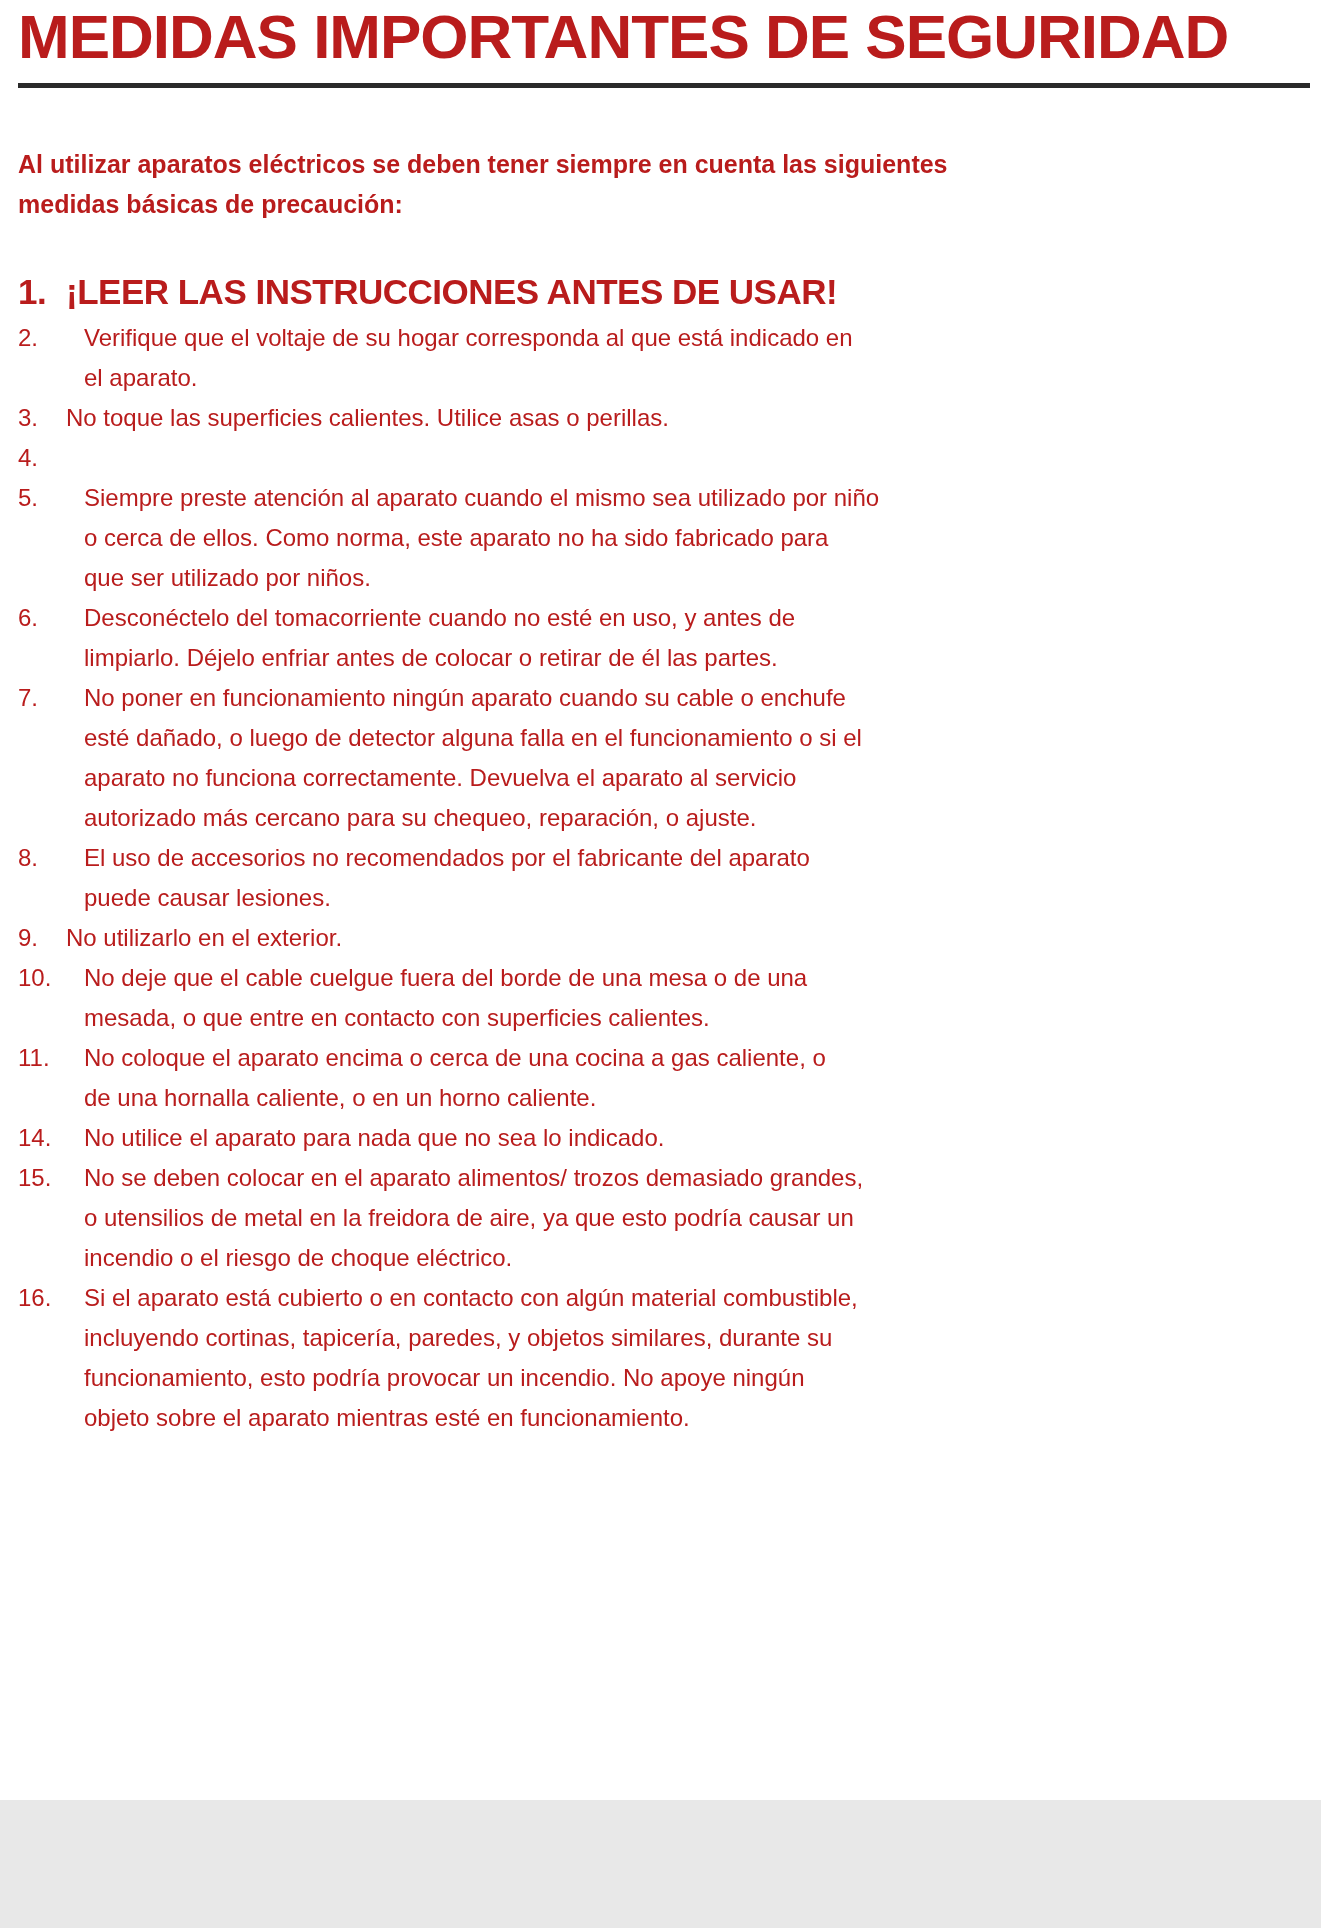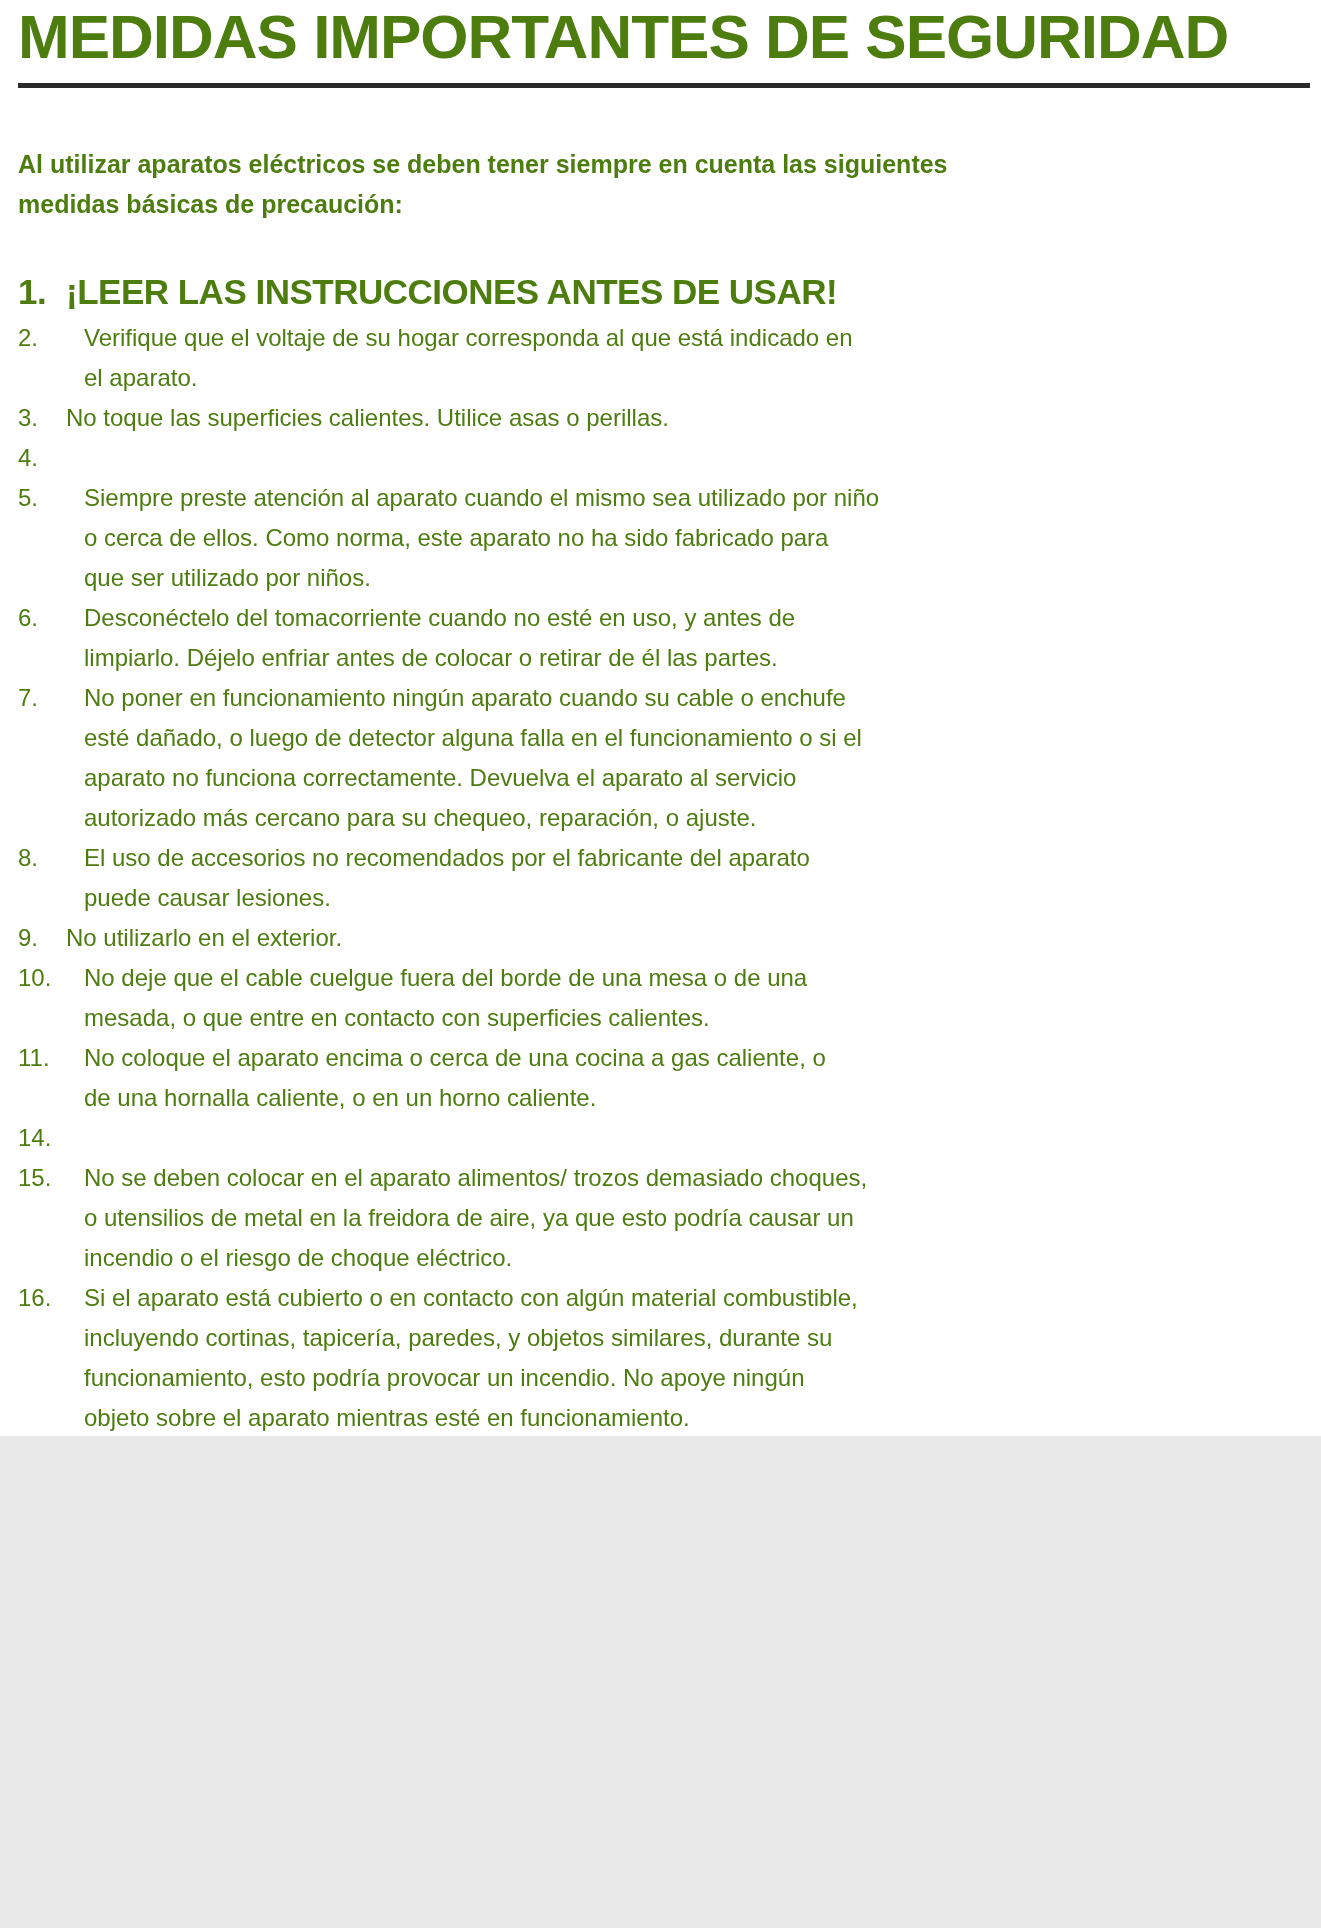--- a/index.html
+++ b/index.html
@@ -1,22 +1,22 @@
 <!DOCTYPE html>
 <html lang="es"><head>
 <meta charset="utf-8">
 <style>
   html, body { margin: 0; padding: 0; background: #e8e8e8; }
   .page {
     position: relative;
     width: 1321px;
-    height: 1436px;
+    height: 1800px;
     margin: 0 auto;
     background: #ffffff;
-    color: #4d7c0f;
+    color: #b91c1c;
     font-family: "Liberation Sans", sans-serif;
     overflow: hidden;
   }
   .title {
     margin: 0;
     padding: 6px 0 0 18px;
     font-size: 62px;
     line-height: 1.0;
     font-weight: 700;
     letter-spacing: -1px;
@@ -158,25 +158,26 @@
     <div class="li">
       <span class="num">11.</span>
       <div class="txt">No coloque el aparato encima o cerca de una cocina a gas caliente, o
 de una hornalla caliente, o en un horno caliente.</div>
     </div>
 
 
 
     <div class="li">
       <span class="num">14.</span>
+      <div class="txt">No utilice el aparato para nada que no sea lo indicado.</div>
     </div>
 
     <div class="li">
       <span class="num">15.</span>
-      <div class="txt">No se deben colocar en el aparato alimentos/ trozos demasiado choques,
+      <div class="txt">No se deben colocar en el aparato alimentos/ trozos demasiado grandes,
 o utensilios de metal en la freidora de aire, ya que esto podría causar un
 incendio o el riesgo de choque eléctrico.</div>
     </div>
 
     <div class="li">
       <span class="num">16.</span>
       <div class="txt">Si el aparato está cubierto o en contacto con algún material combustible,
 incluyendo cortinas, tapicería, paredes, y objetos similares, durante su
 funcionamiento, esto podría provocar un incendio. No apoye ningún
 objeto sobre el aparato mientras esté en funcionamiento.</div>

